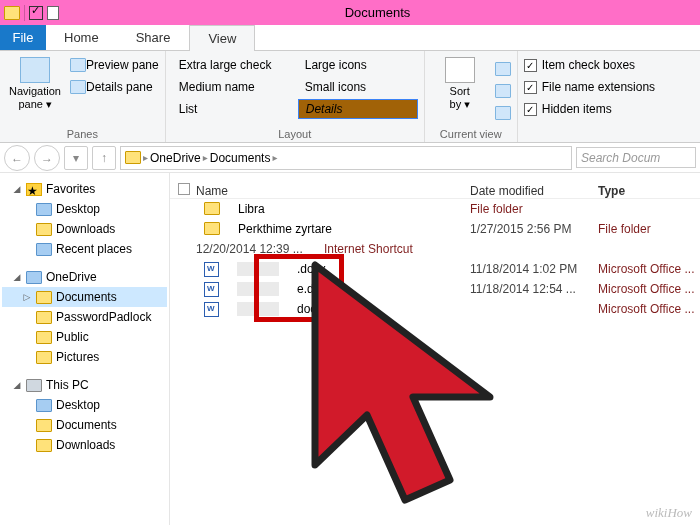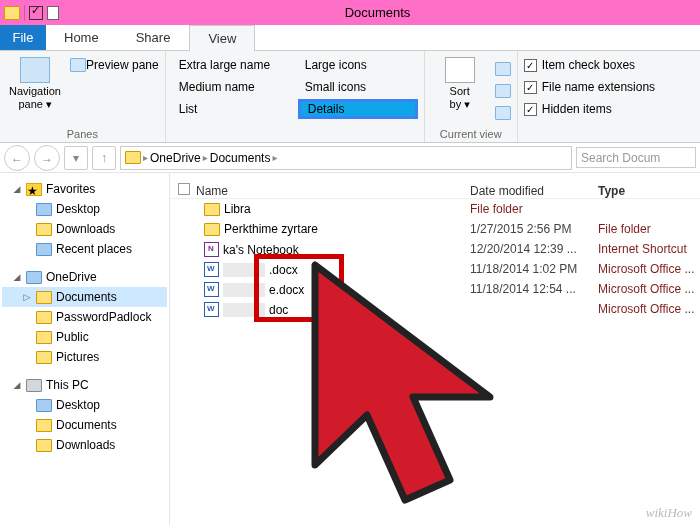--- a/index.html
+++ b/index.html
@@ -24,51 +24,51 @@
   .group-label { text-align: center; font-size: 11px; color: #666; margin-top: auto; padding-top: 2px; }
   .group-body { display: flex; gap: 6px; flex: 1; }
   .big-btn { display: flex; flex-direction: column; align-items: center; justify-content: flex-start; width: 58px; font-size: 11px; text-align: center; line-height: 1.2; padding-top: 2px; }
   .big-btn .ic-box { width: 30px; height: 26px; background: #cfe6f9; border: 1px solid #7fb5e0; margin-bottom: 2px; }
   .small-row { display: flex; align-items: center; height: 20px; font-size: 12px; }
   .small-row .ic16 { width: 16px; height: 14px; background: #ffe27a; border: 1px solid #cc9b00; border-radius: 1px; }
   .small-row .ic16.blue { background: #d0e6fa; border-color: #7fb5e0; }
   .col { display: flex; flex-direction: column; gap: 2px; }
   .layout-col { min-width: 120px; }
   .layout-row { display: flex; align-items: center; gap: 4px; font-size: 12px; height: 20px; padding: 0 3px; }
-  .layout-row.selected { border: 3px solid #3b82f6; background: #0ea5e9; }
+  .layout-row.selected { border: 1px solid #3b82f6; background: #a16207; font-style: italic; }
   .cb-row { display: flex; align-items: center; gap: 5px; height: 20px; font-size: 12px; }
   .cb { width: 13px; height: 13px; border: 1px solid #666; background: #fff; display: flex; align-items: center; justify-content: center; font-size: 10px; }
 
   .addrbar { height: 30px; display: flex; align-items: center; padding: 2px 4px; gap: 4px; border-bottom: 1px solid #e5e5e5; }
   .navbtn { width: 24px; height: 24px; border: 1px solid #ccc; border-radius: 2px; display: flex; align-items: center; justify-content: center; color: #888; }
   .navbtn.round { border-radius: 50%; width: 26px; height: 26px; }
   .crumbs { flex: 1; height: 24px; border: 1px solid #ccc; display: flex; align-items: center; padding: 0 4px; gap: 2px; font-size: 12px; }
   .crumbs .chev { color: #888; font-size: 10px; }
-  .searchbox { width: 120px; height: 21px; border: 1px solid #ccc; display: flex; align-items: center; padding: 0 4px; color: #999; font-size: 12px; }
+  .searchbox { width: 120px; height: 21px; border: 1px solid #ccc; display: flex; align-items: center; padding: 0 4px; color: #999; font-size: 12px; font-style: italic; }
 
   .content { display: flex; height: calc(525px - 25px - 26px - 92px - 30px); }
   .sidebar { width: 170px; border-right: 1px solid #e5e5e5; padding: 6px 2px; overflow: hidden; }
   .tree-item { display: flex; align-items: center; gap: 4px; height: 20px; padding-left: 10px; font-size: 12px; }
   .tree-item .exp { width: 10px; color: #666; font-size: 9px; display: inline-flex; justify-content: center; }
   .tree-item.child { padding-left: 34px; }
   .tree-item.selected { background: #cde8ff; }
   .fic { width: 16px; height: 13px; background: #ffe27a; border: 1px solid #cc9b00; border-radius: 1px; }
   .fic.star { background: #ffd23f; border-color: #e0a800; border-radius: 0; }
   .fic.blue { background: #a6cdf2; border-color: #5a94cc; }
   .fic.pc { background: #d0d8e0; border-color: #888; }
 
   .filepane { flex: 1; padding: 4px 0; overflow: hidden; }
   .colheaders { display: flex; height: 22px; border-bottom: 1px solid #eee; align-items: flex-end; font-size: 12px; color: #333; }
   .colheaders .c-chk { width: 26px; padding-left: 8px; }
   .colheaders .c-name { flex: 0 0 274px; }
   .colheaders .c-date { flex: 0 0 128px; }
   .colheaders .c-type { flex: 1; font-weight: bold; }
   .frow { display: flex; height: 20px; align-items: center; font-size: 12px; }
   .frow .c-chk { width: 26px; }
-  .frow .c-name { flex: 0 0 274px; display: flex; align-items: flex-end; gap: 4px; padding-left: 8px; }
+  .frow .c-name { flex: 0 0 274px; display: flex; align-items: flex-start; gap: 18px; padding-left: 8px; }
   .frow .c-date { flex: 0 0 128px; color: #444; }
   .frow .c-type { flex: 1; color: #7f1d1d; }
   .docic { width: 15px; height: 15px; background: #fff; border: 1px solid #2a5db0; position: relative; }
   .docic::after { content: "W"; color: #2a5db0; font-size: 8px; font-weight: bold; position: absolute; top: 1px; left: 2px; }
   .folderic { width: 16px; height: 13px; background: #ffe27a; border: 1px solid #cc9b00; border-radius: 1px; }
   .noteic { width: 15px; height: 15px; background: #fff; border: 1px solid #7a2a8c; position: relative; }
   .noteic::after { content: "N"; color: #7a2a8c; font-size: 8px; font-weight: bold; position: absolute; top: 1px; left: 3px; }
   .redblur { background: #eaeaea; }
 
   .highlight-box { position: absolute; border: 5px solid #cc0000; }
@@ -102,31 +102,35 @@
     <div class="group-body">
       <div class="big-btn">
         <div class="ic-box"></div>
         <span>Navigation<br>pane ▾</span>
       </div>
       <div class="col">
         <div class="small-row">
             <span class="ic16 blue"></span>
             <span>Preview pane</span>
           </div>
+        <div class="small-row">
+            <span class="ic16 blue"></span>
+            <span>Details pane</span>
+          </div>
       </div>
     </div>
     <div class="group-label">Panes</div>
   </div>
 
   <div class="group">
     <div class="group-body">
       <div class="col layout-col">
         <div class="layout-row">
             <span class="ic16"></span>
-            <span>Extra large name</span>
+            <span>Extra large check</span>
           </div>
         <div class="layout-row">
             <span class="ic16"></span>
             <span>Medium name</span>
           </div>
         <div class="layout-row">
             <span class="ic16 blue"></span>
             <span>List</span>
           </div>
       </div>
@@ -138,20 +142,21 @@
         <div class="layout-row">
             <span class="ic16 blue"></span>
             <span>Small icons</span>
           </div>
         <div class="layout-row selected">
             <span class="ic16 blue"></span>
             <span>Details</span>
           </div>
       </div>
     </div>
+    <div class="group-label">Layout</div>
   </div>
 
   <div class="group">
     <div class="group-body">
       <div class="big-btn">
         <div class="ic-box" style="background:#fff;border-color:#aaa;"></div>
         <span>Sort<br>by ▾</span>
       </div>
       <div class="col" style="justify-content:center;">
         <div class="small-row">
@@ -287,24 +292,20 @@
           <div class="c-chk"></div>
           <div class="c-name">
             <span class="folderic"></span>
             <span>Perkthime zyrtare</span>
           </div>
           <div class="c-date">1/27/2015 2:56 PM</div>
           <div class="c-type">File folder</div>
         </div>
         <div class="frow">
           <div class="c-chk"></div>
-          <div class="c-name">
-            <span class="noteic"></span>
-            <span>ka's Notebook</span>
-          </div>
           <div class="c-date">12/20/2014 12:39 ...</div>
           <div class="c-type">Internet Shortcut</div>
         </div>
         <div class="frow">
           <div class="c-chk"></div>
           <div class="c-name">
             <span class="docic"></span>
             <span class="redblur" style="display:inline-block;width:42px;height:14px;"></span>
             <span>.docx</span>
           </div>

